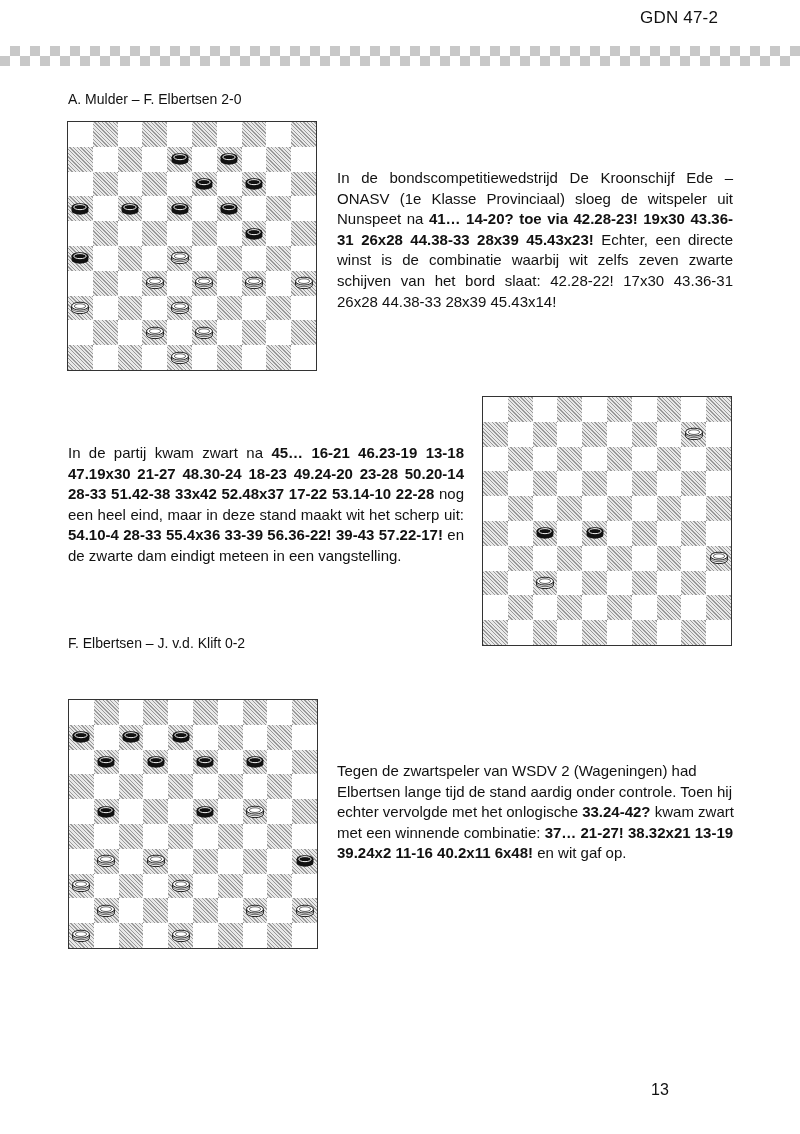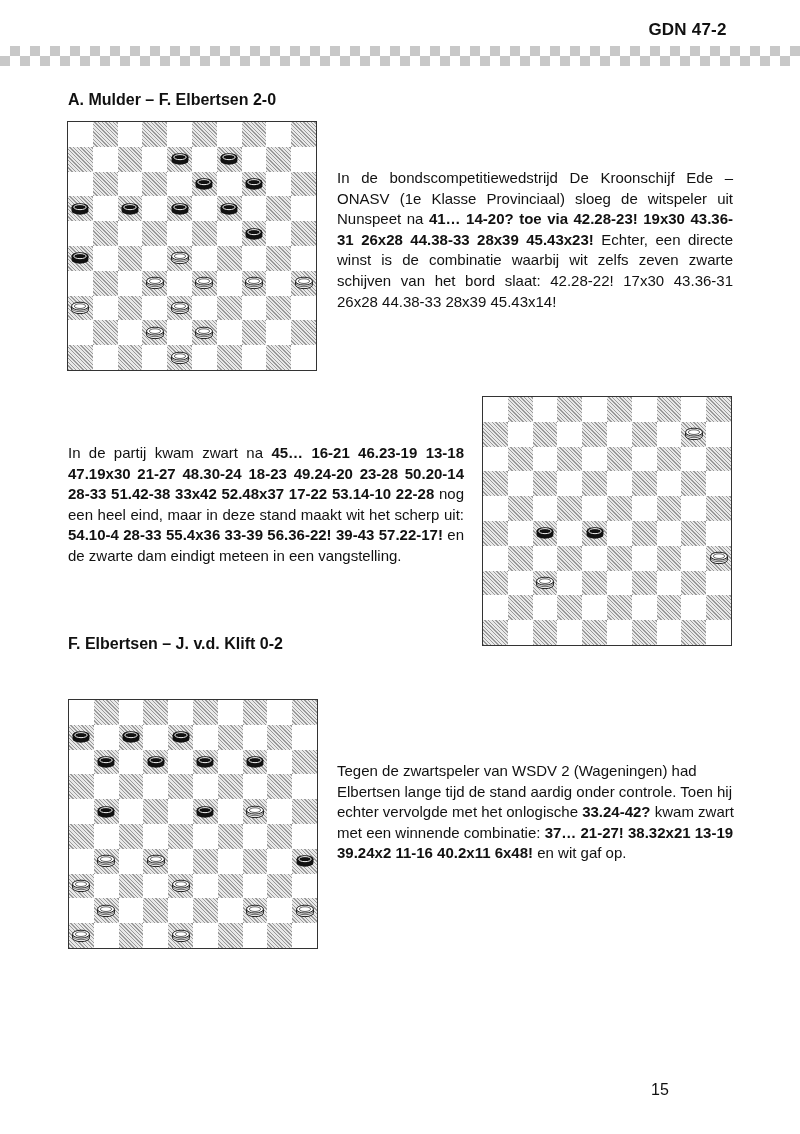--- a/index.html
+++ b/index.html
@@ -1,34 +1,34 @@
 <!DOCTYPE html>
 <html><head>
 <meta charset="utf-8">
 <style>
   html, body { margin: 0; padding: 0; background: #ffffff; }
   body {
     width: 800px; height: 1134px; position: relative; overflow: hidden;
     font-family: "Liberation Sans", sans-serif; color: #111111;
   }
   .magazine-code {
-    position: absolute; left: 640px; top: 20px; width: 95px; text-align: center;
-    font-weight: bold; font-size: 17px; letter-spacing: 0.2px;
+    position: absolute; left: 640px; top: 8px; width: 95px; text-align: left;
+    font-weight: normal; font-size: 17px; letter-spacing: 0.2px;
   }
   .checker-strip {
     position: absolute; left: 0; top: 46px; width: 800px; height: 20px;
     background-color: #ffffff;
     background-image:
       linear-gradient(45deg, #c8c8c8 25%, transparent 25%, transparent 75%, #c8c8c8 75%),
       linear-gradient(45deg, #c8c8c8 25%, transparent 25%, transparent 75%, #c8c8c8 75%);
     background-size: 20px 20px;
     background-position: 0 0, 10px 10px;
   }
   .game-title {
-    position: absolute; font-size: 16px; font-weight: bold;
+    position: absolute; font-size: 14px; font-weight: normal;
   }
   .board {
     position: absolute; width: 250px; height: 250px;
     border: 1.5px solid #333333; box-sizing: border-box;
     display: grid; grid-template-columns: repeat(10, 1fr); grid-template-rows: repeat(10, 1fr);
   }
   .sq { position: relative; }
   .sq.light { background: #ffffff; }
   .sq.dark {
     background-color: #e6e6e6;
@@ -766,13 +766,13 @@
       </div>
     </div>
     <div class="sq light"></div>
     <div class="sq dark"></div>
     <div class="sq light"></div>
     <div class="sq dark"></div>
     <div class="sq light"></div>
   </div>
 <div class="para" style="left:337px; top:761px; width:410px;"><span>Tegen de zwartspeler van WSDV 2 (Wageningen) had Elbertsen lange tijd de stand aardig onder controle. Toen hij echter vervolgde met het onlogische </span><b>33.24-42?</b><span> kwam zwart met een winnende combinatie: </span><b>37… 21-27! 38.32x21 13-19 39.24x2 11-16 40.2x11 6x48!</b><span> en wit gaf op.</span></div>
 
-<div class="page-number">15</div>
+<div class="page-number">13</div>
 
 </body></html>

